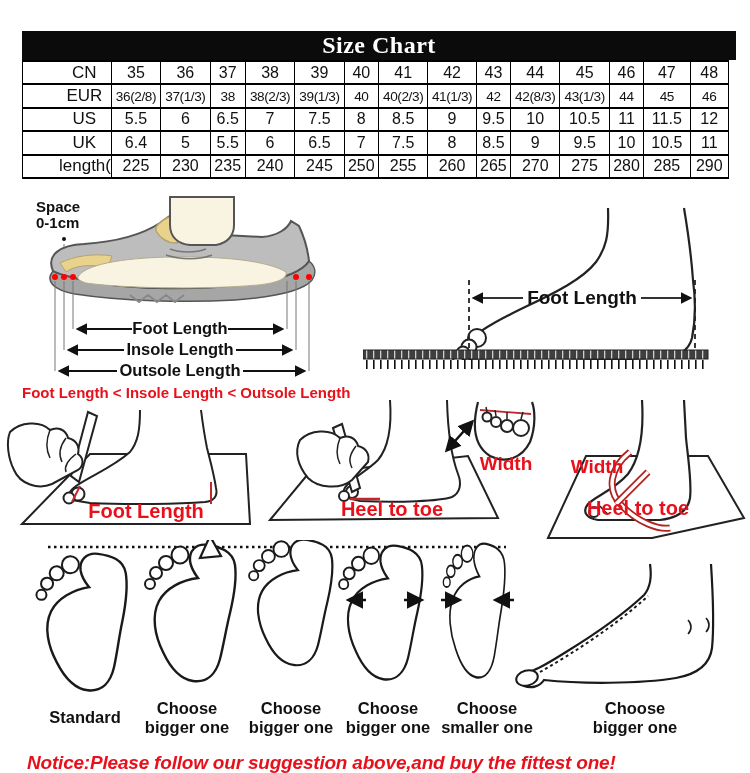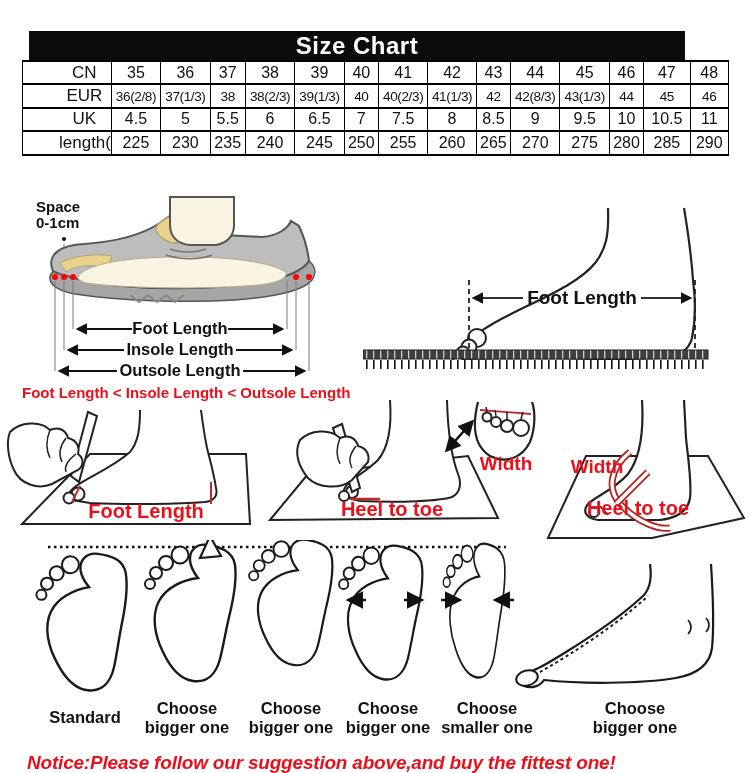--- a/index.html
+++ b/index.html
@@ -1,22 +1,22 @@
 <!DOCTYPE html>
 <html style="--red: #e8111b;"><head>
 <meta charset="utf-8">
 <style>
   :root { --red:#e8111b; --ink:#1a1a1a; }
   * { margin:0; padding:0; box-sizing:border-box; }
   body { background:#fff; font-family:"Liberation Sans", sans-serif; }
   .canvas { position:relative; width:750px; height:773px; background:#fff; overflow:hidden; }
 
-  .chart-title { position:absolute; left:29px; top:31px; width:656px; height:29px;
+  .chart-title { position:absolute; left:22px; top:31px; width:714px; height:29px;
     background:#0b0b0b; color:#fff; font-size:24px; font-weight:bold;
-    display:flex; align-items:center; justify-content:center; letter-spacing:.5px; }
+    display:flex; align-items:center; justify-content:center; letter-spacing:.5px;font-family:Liberation Serif, serif; }
 
   table.size-table { position:absolute; left:22px; top:60px; width:707px;
     border-collapse:collapse; table-layout:fixed; }
   table.size-table td { border:1.6px solid #000; border-top-width:2.1px; border-bottom-width:2.1px;
     text-align:center; vertical-align:middle; height:23.4px; font-size:16px; color:#111;
     white-space:nowrap; overflow:hidden; padding:0 1px; }
   table.size-table td.lbl { font-size:17px;padding-left:36px; }
   table.size-table tr.row-1 td { font-size:13.6px; letter-spacing:-0.4px; }
   table.size-table tr.row-1 td.lbl { font-size:17px; letter-spacing:0;margin-left:10px; }
 
@@ -87,23 +87,40 @@
           <td>40</td>
           <td>40(2/3)</td>
           <td>41(1/3)</td>
           <td>42</td>
           <td>42(8/3)</td>
           <td>43(1/3)</td>
           <td>44</td>
           <td>45</td>
           <td>46</td>
         </tr>
+        <tr class="row-2">
+          <td class="lbl">US</td>
+          <td>5.5</td>
+          <td>6</td>
+          <td>6.5</td>
+          <td>7</td>
+          <td>7.5</td>
+          <td>8</td>
+          <td>8.5</td>
+          <td>9</td>
+          <td>9.5</td>
+          <td>10</td>
+          <td>10.5</td>
+          <td>11</td>
+          <td>11.5</td>
+          <td>12</td>
+        </tr>
         <tr class="row-3">
           <td class="lbl">UK</td>
-          <td>4.5</td>
+          <td>6.4</td>
           <td>5</td>
           <td>5.5</td>
           <td>6</td>
           <td>6.5</td>
           <td>7</td>
           <td>7.5</td>
           <td>8</td>
           <td>8.5</td>
           <td>9</td>
           <td>9.5</td>

